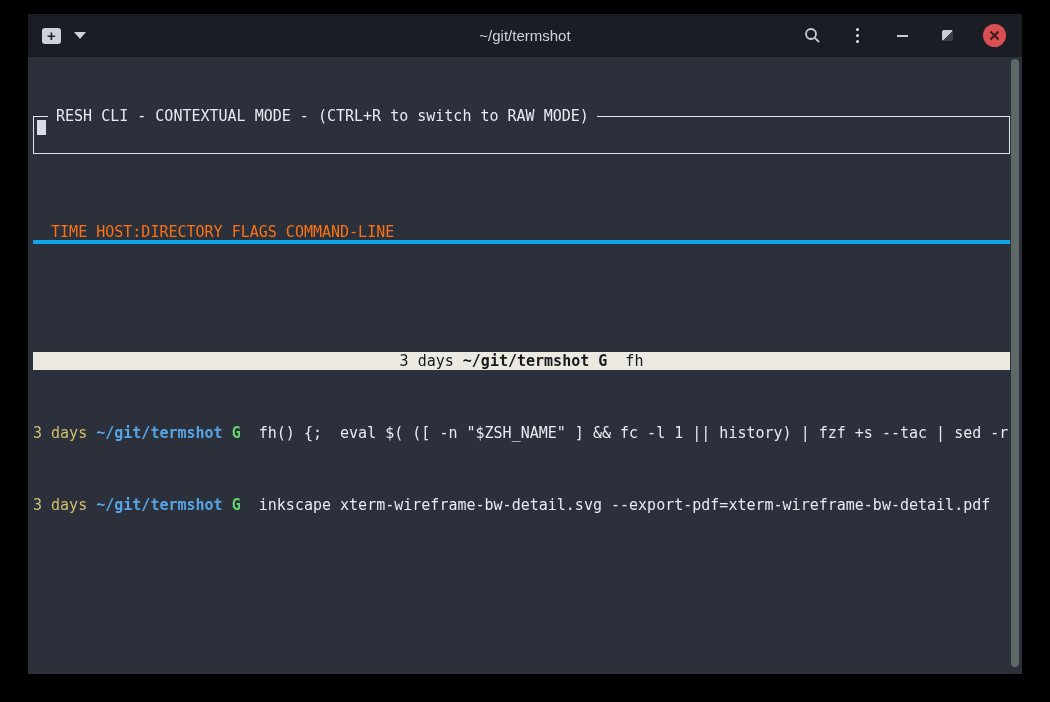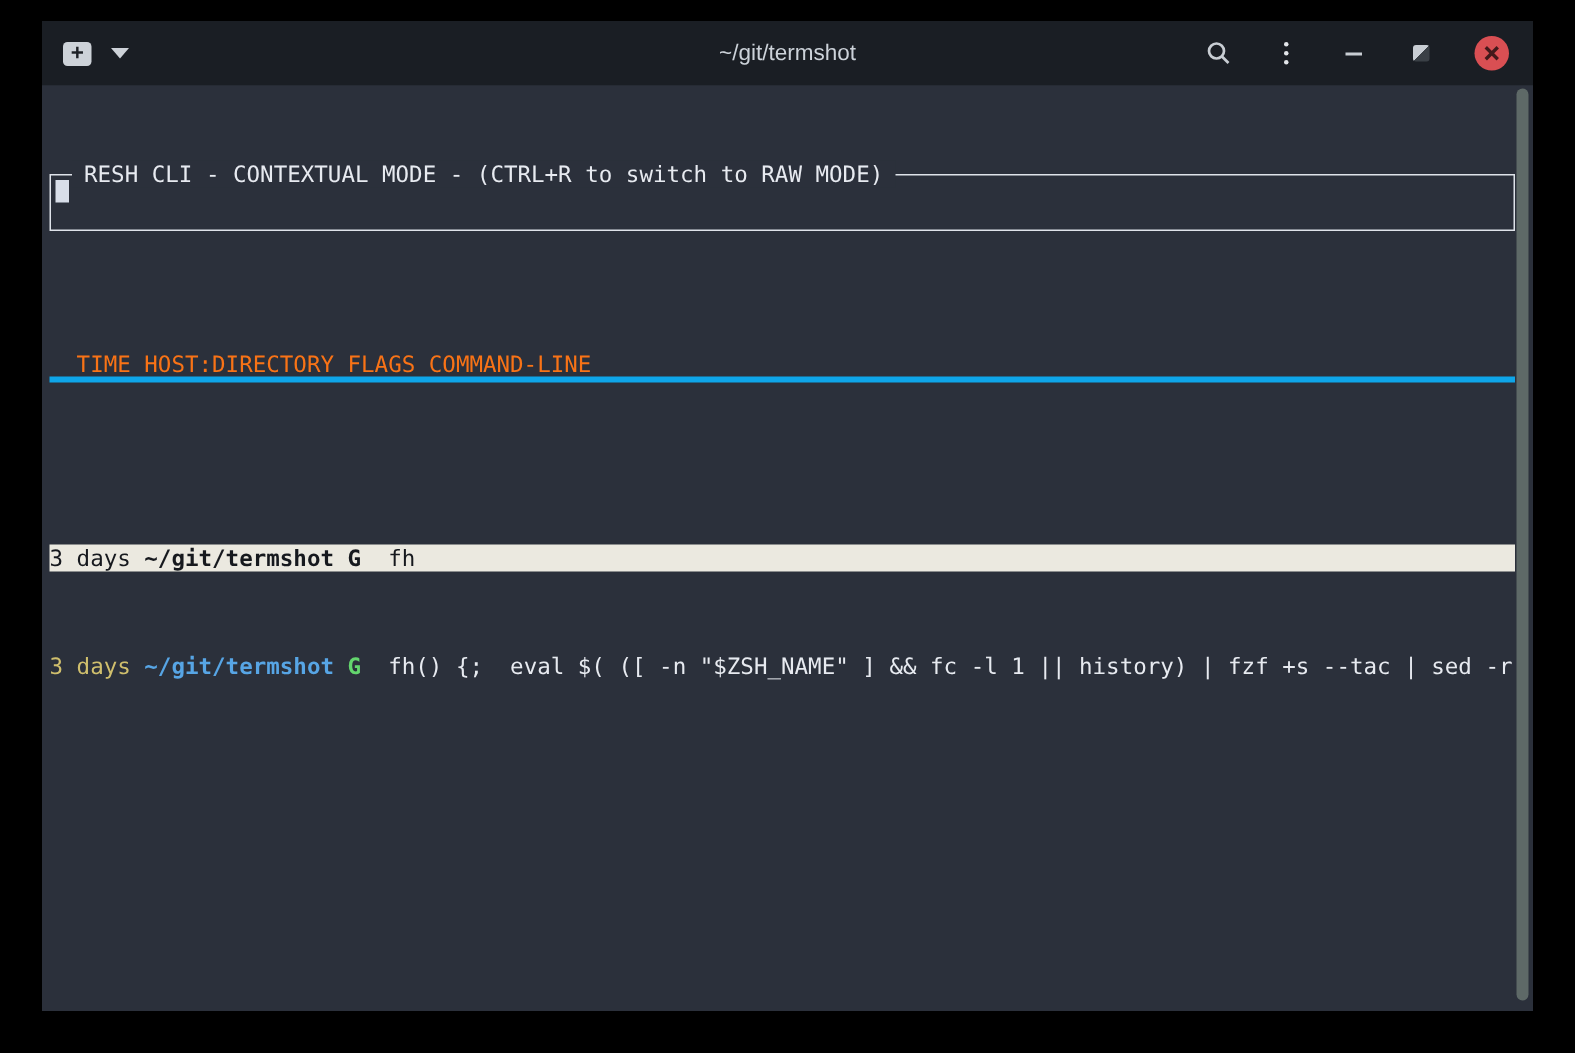--- a/index.html
+++ b/index.html
@@ -37,39 +37,39 @@
   .close-btn{width:23px;height:23px;border-radius:50%;background:#d94f53;
     display:flex;align-items:center;justify-content:center;}
   
   .terminal{
     position:relative;height:612px;background:#2b303b;
     padding:5px 0 0 5px;box-sizing:content-box;
     font-size:15px;line-height:18px;color:#e7eaf0;white-space:pre;
   }
   .searchbox{
     position:relative;width:975px;height:36px;
-    border:1px solid #dfe3ea;margin-bottom:26px;
+    border:1px solid #dfe3ea;margin-bottom:15px;
   }
   .searchbox-title{
     position:absolute;top:-10px;left:14px;padding:0 8px;
     background:#2b303b;color:#e7eaf0;font-size:15px;
   }
   .cursor{
     position:absolute;left:3px;top:3px;width:9px;height:15px;background:#d8dee9;
   }
   .tbl-header{
     width:977px;height:17px;border-bottom:4px solid #0ea5e9;color:#f97316;
   }
   .rows{width:977px;}
   .row{height:18px;}
   .row .t{color:#d0bf6d;}
   .row .p{color:#57a5e5;font-weight:bold;}
   .row .f{color:#63d56d;font-weight:bold;}
   .row .c{color:#e7eaf0;}
-  .row.sel{background:#ebe9e0;}
+  .row.sel{background:#ebe9e0;text-align:center;}
   .row.sel .t,.row.sel .p,.row.sel .f,.row.sel .c{color:#16191e;}
   .scrollbar{
     position:absolute;right:3px;top:2px;width:8px;height:608px;
     border-radius:4px;background:#5e6967;
   }
 </style>
 </head>
 <body>
 
 <div class="window">
@@ -118,20 +118,21 @@
     </div>
 
     <div class="tbl-header">  TIME HOST:DIRECTORY FLAGS COMMAND-LINE</div>
 
     <div class="rows" id="rows">
 
   <div class="row sel"><span class="t">3 days</span><span> </span><span class="p">~/git/termshot</span><span> </span><span class="f">G</span><span>  </span><span class="c">fh</span></div>
 
   <div class="row"><span class="t">3 days</span><span> </span><span class="p">~/git/termshot</span><span> </span><span class="f">G</span><span>  </span><span class="c">fh() {;  eval $( ([ -n "$ZSH_NAME" ] &amp;&amp; fc -l 1 || history) | fzf +s --tac | sed -r</span></div>
 
+  <div class="row"><span class="t">3 days</span><span> </span><span class="p">~/git/termshot</span><span> </span><span class="f">G</span><span>  </span><span class="c">inkscape xterm-wireframe-bw-detail.svg --export-pdf=xterm-wireframe-bw-detail.pdf</span></div>
 
 
 
   
 
   
 
   
 
   

